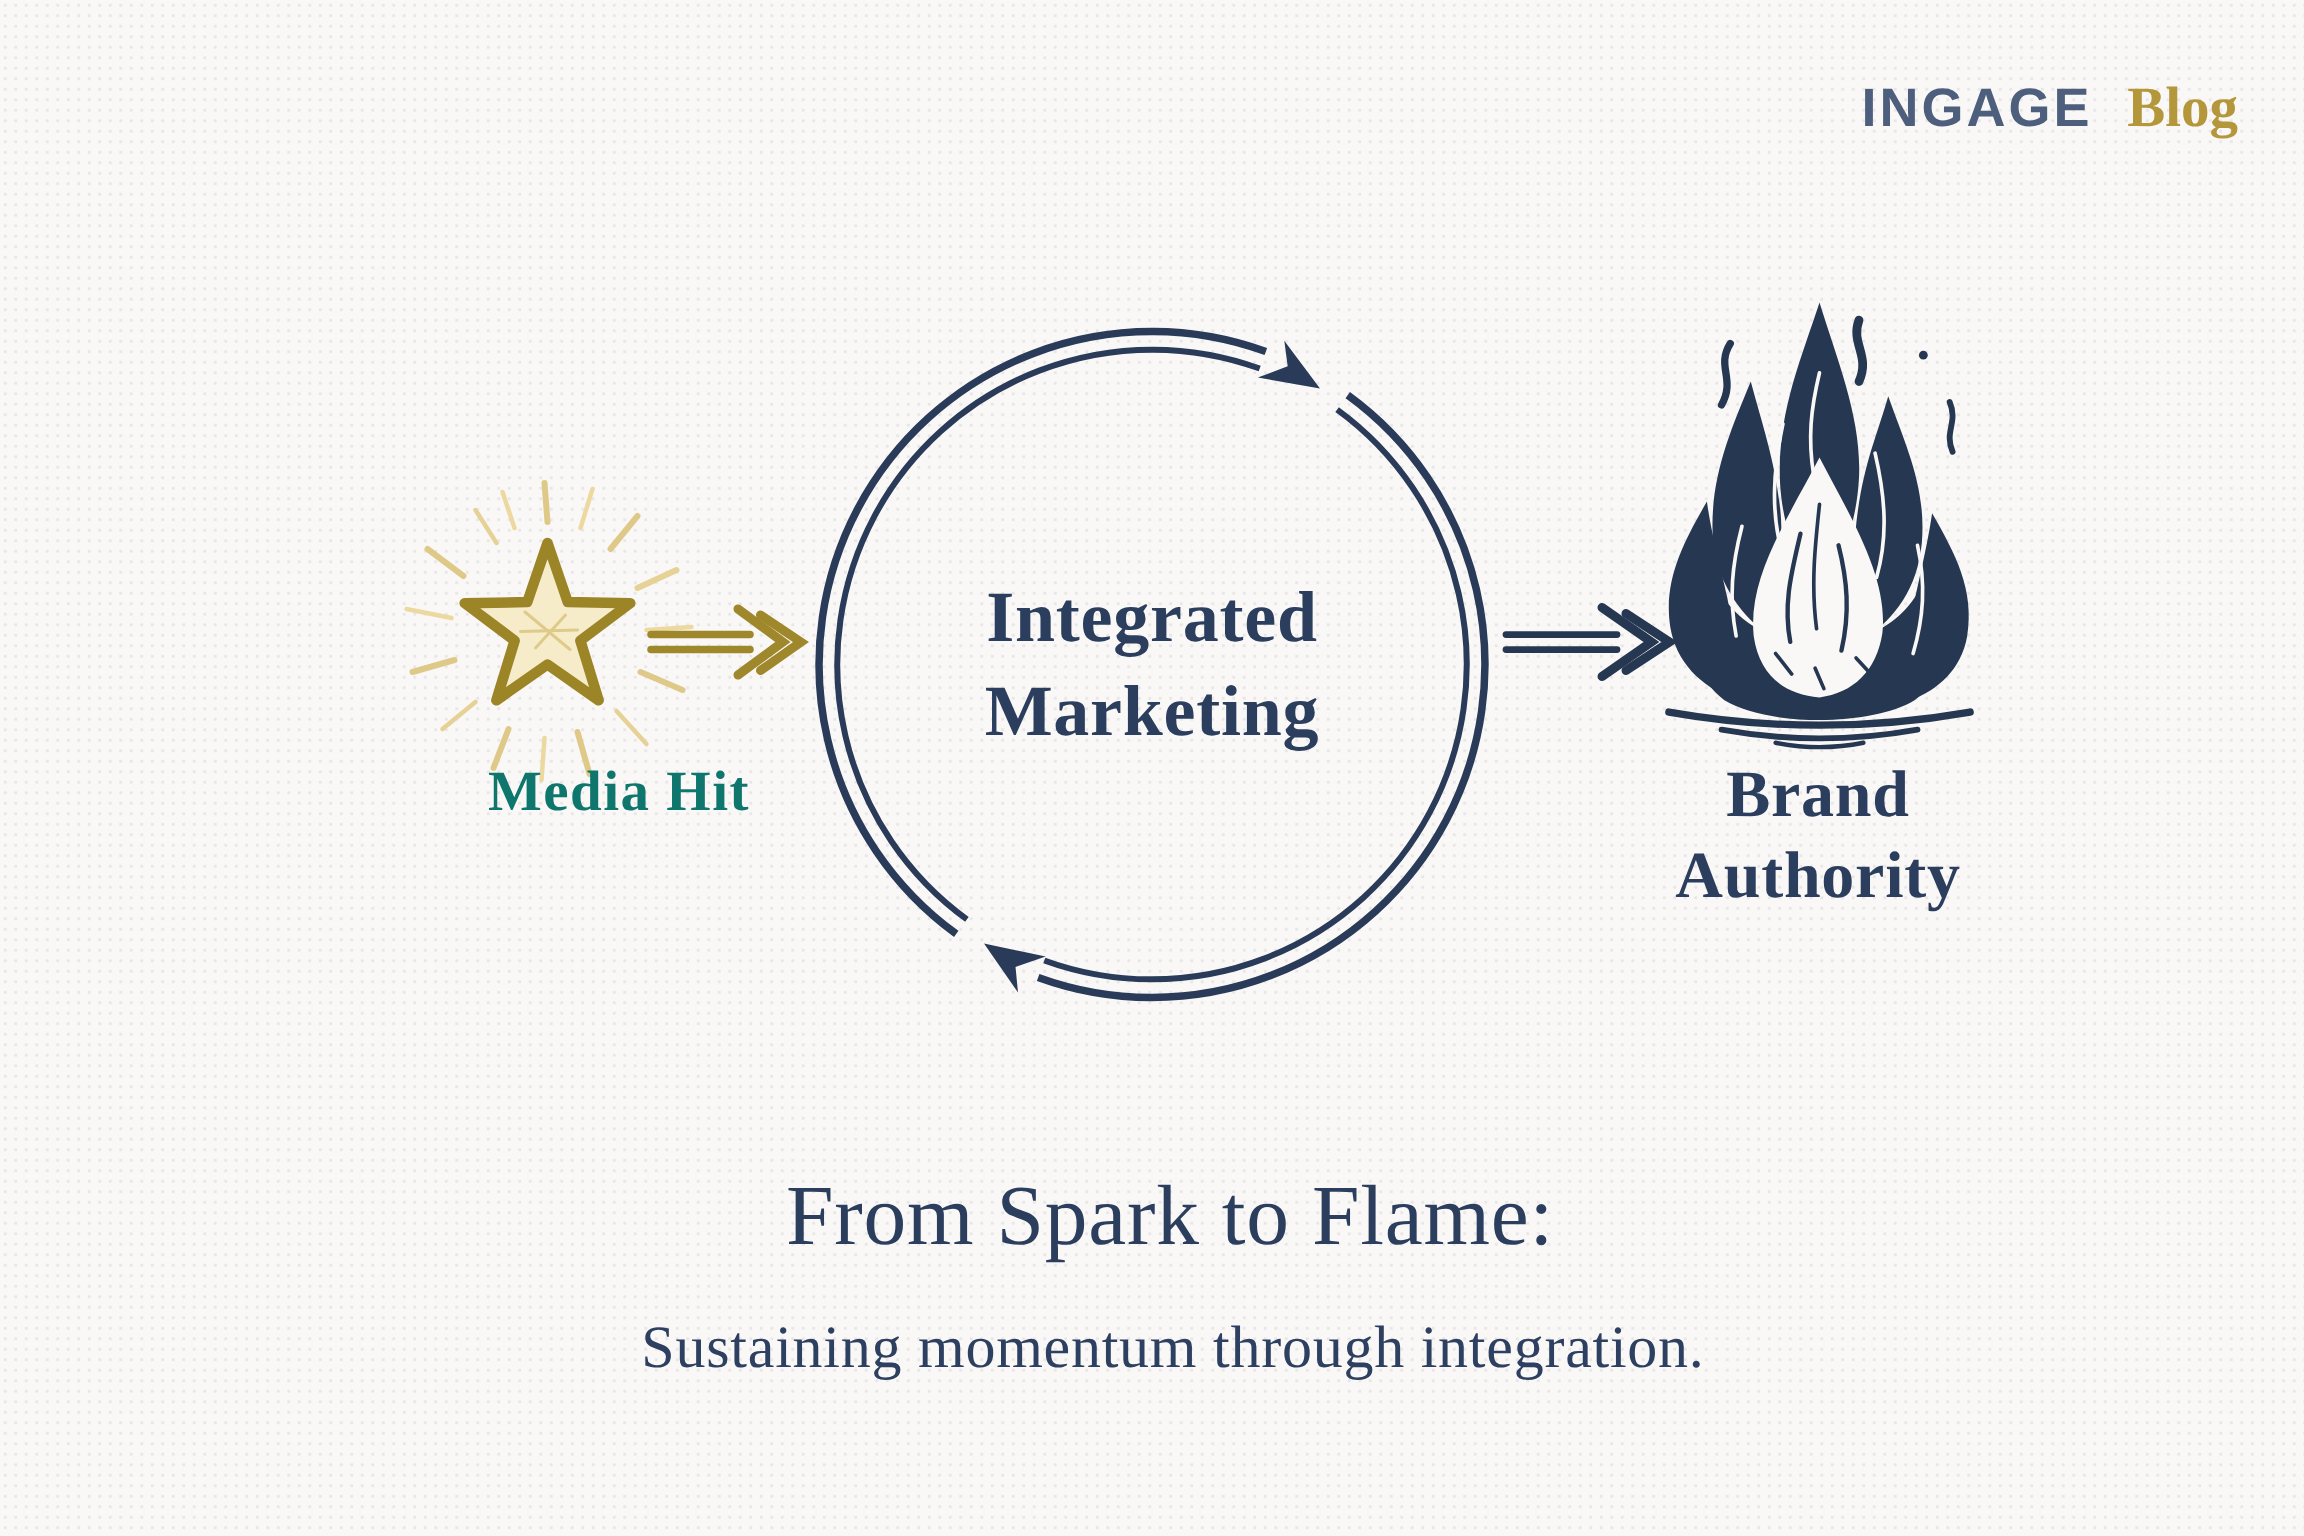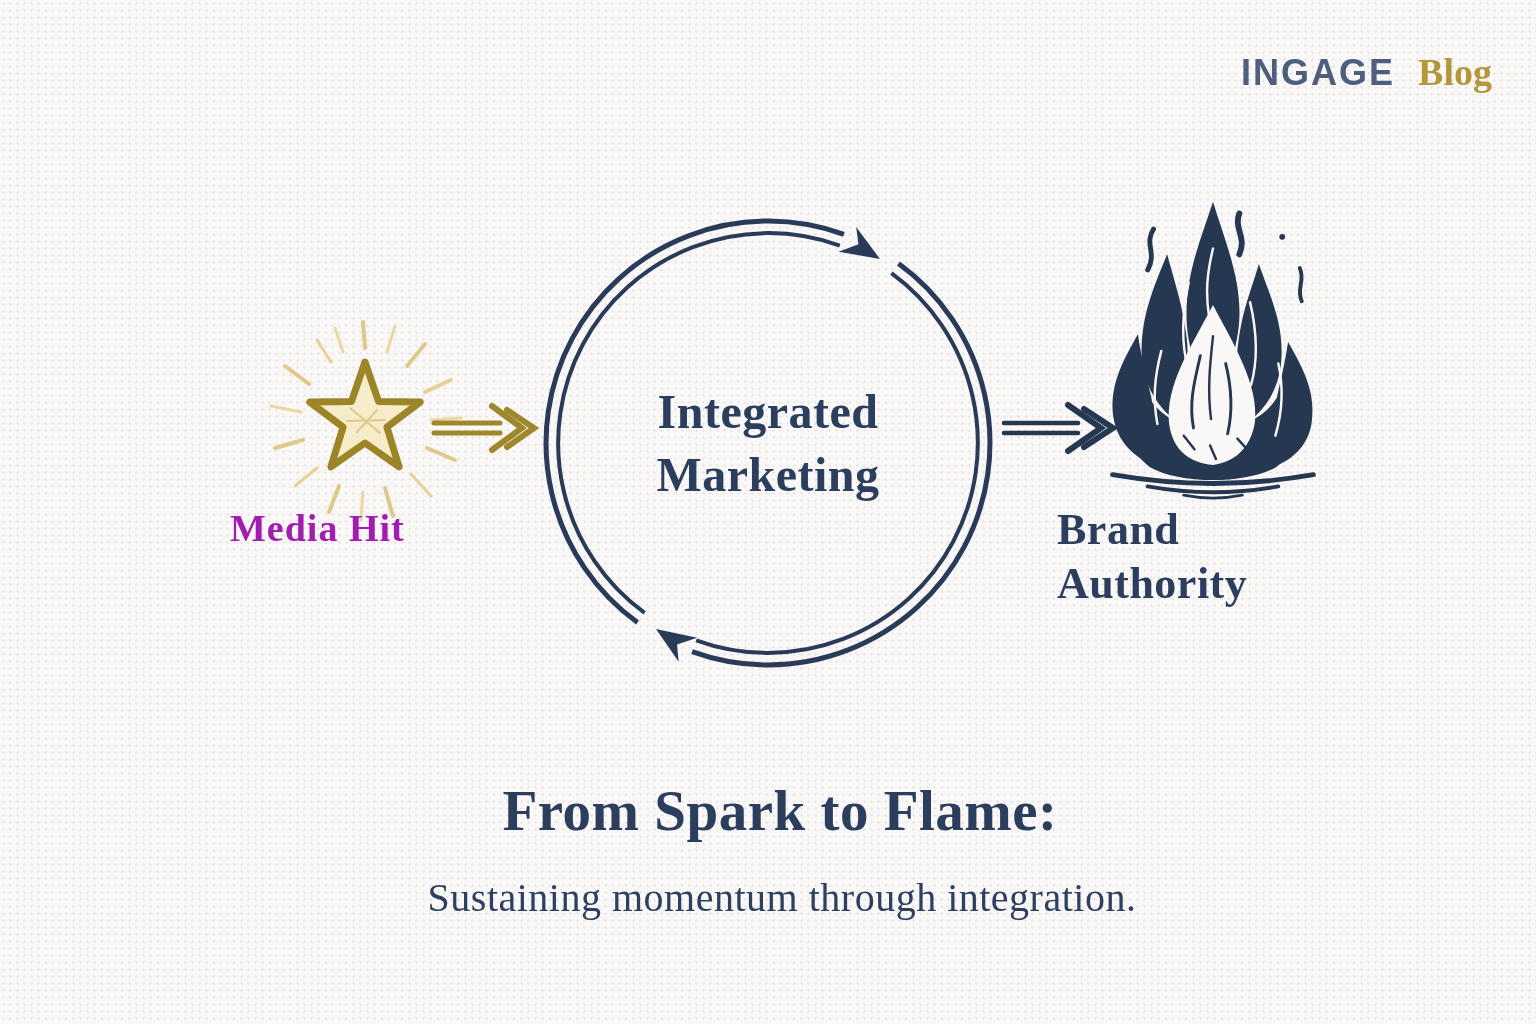--- a/index.html
+++ b/index.html
@@ -16,38 +16,38 @@
   .logo-brand{
     font-family:"Liberation Sans","DejaVu Sans",sans-serif;
     font-weight:700;font-size:36px;letter-spacing:2px;color:#4e5f7d;
   }
   .logo-suffix{
     font-family:Liberation Serif, serif;
     font-weight:700;font-size:38px;color:#b4973b;
   }
   
   .media-label{
-    left:230px;top:506px;width:270px;text-align:left;
-    font-size:38px;font-weight:700;color:#a21caf;letter-spacing:1px;
+    left:230px;top:506px;width:270px;text-align:right;
+    font-size:38px;font-weight:700;color:#0f766e;letter-spacing:1px;
   }
   .cycle-box{
     left:540px;top:215px;width:456px;height:456px;
     display:flex;align-items:center;justify-content:center;text-align:center;
   }
   .cycle-label{
     width:320px;font-size:48px;font-weight:700;color:#2c3e5e;line-height:1.32;
     letter-spacing:0.5px;
   }
   .brand-label{
-    left:1057px;top:503px;width:310px;text-align:left;
+    left:1057px;top:503px;width:310px;text-align:center;
     font-size:44px;font-weight:700;color:#2c3e5e;line-height:1.22;letter-spacing:0.5px;
   }
   .caption-title{
     left:0;right:0;top:778px;text-align:center;
-    font-size:57px;font-weight:700;color:#2c3e5e;letter-spacing:0.5px;padding-left:24px;
+    font-size:57px;font-weight:400;color:#2c3e5e;letter-spacing:0.5px;padding-left:24px;
   }
   .caption-subtitle{
     left:0;right:0;top:874px;text-align:center;
     font-size:40px;font-weight:400;color:#2e4061;letter-spacing:0.5px;margin-left:28px;
   }
   svg{display:block;}
 </style>
 </head>
 <body>
 

